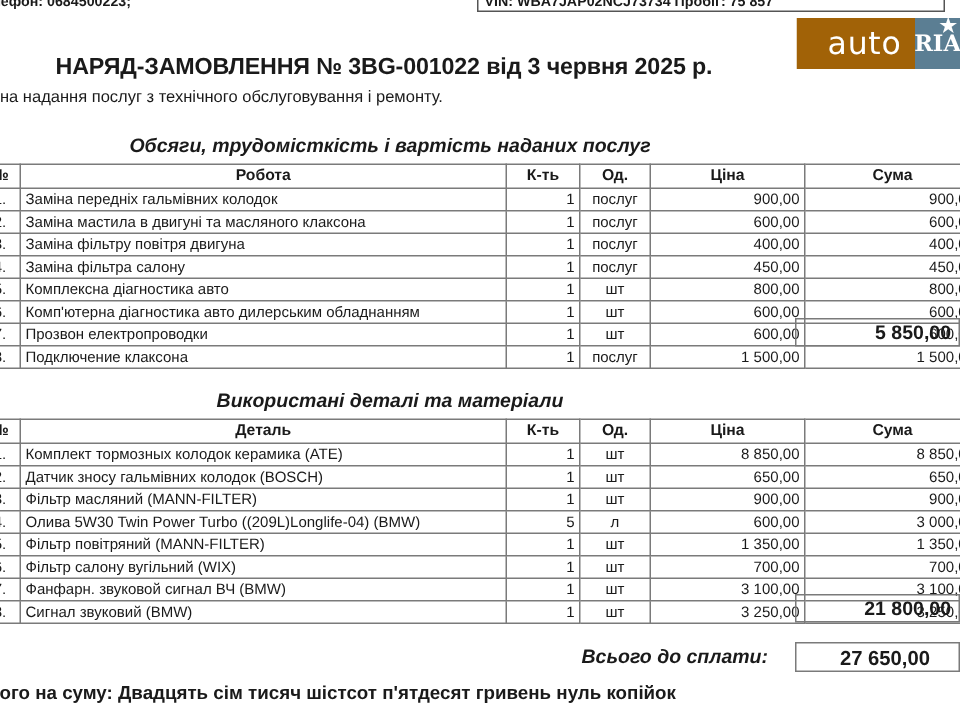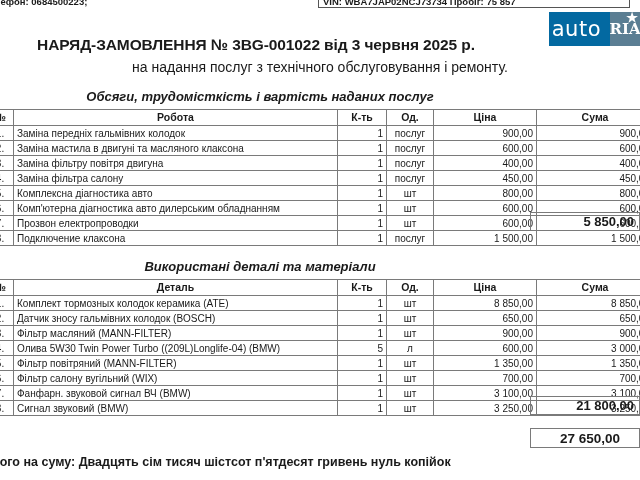--- a/index.html
+++ b/index.html
@@ -57,24 +57,24 @@
   .logo {
     position: absolute;
     top: 12px;
     right: 0px;
     display: flex;
     height: 34px;
     z-index: 20;
     overflow: hidden;
   }
   .logo-auto {
-    background: #0369a1;
+    background: #a16207;
     color: #ffffff;
     font-size: 21px;
-    padding: 0 9px 0 3px;
+    padding: 0 9px 0 21px;
     display: flex;
     align-items: center;
     letter-spacing: .5px;
     font-family: "DejaVu Sans", sans-serif;
   }
   .logo-ria {
     background: #5b7e93;
     color: #ffffff;
     width: 30px;
     display: flex;
@@ -102,22 +102,22 @@
     text-align: center;
     font-size: 15.5px;
     font-weight: bold;
     letter-spacing: -0.1px;
   }
   .doc-sub {
     position: absolute;
     top: 59px;
     left: 0;
     width: 640px;
-    text-align: center;
-    font-size: 14px;
+    text-align: left;
+    font-size: 11px;
   }
 
   .section-title {
     position: absolute;
     left: 0;
     width: 520px;
     text-align: center;
     font-size: 13px;
     font-weight: bold;
     font-style: italic;
@@ -398,15 +398,16 @@
         <td class="c-qty">1</td>
         <td class="c-unit">шт</td>
         <td class="c-price">3 250,00</td>
         <td class="c-sum">3 250,00</td>
       </tr>
     </tbody>
 </table>
 <div class="subtotal-box" id="prt-total-box">21 800,00</div>
 
 <div class="grand-row">
+  <div class="grand-label">Всього до сплати:</div>
   <div class="grand-box">27 650,00</div>
 </div>
 <div class="words-line">Всього на суму: Двадцять сім тисяч шістсот п'ятдесят гривень нуль копійок</div>
 
 </body></html>

